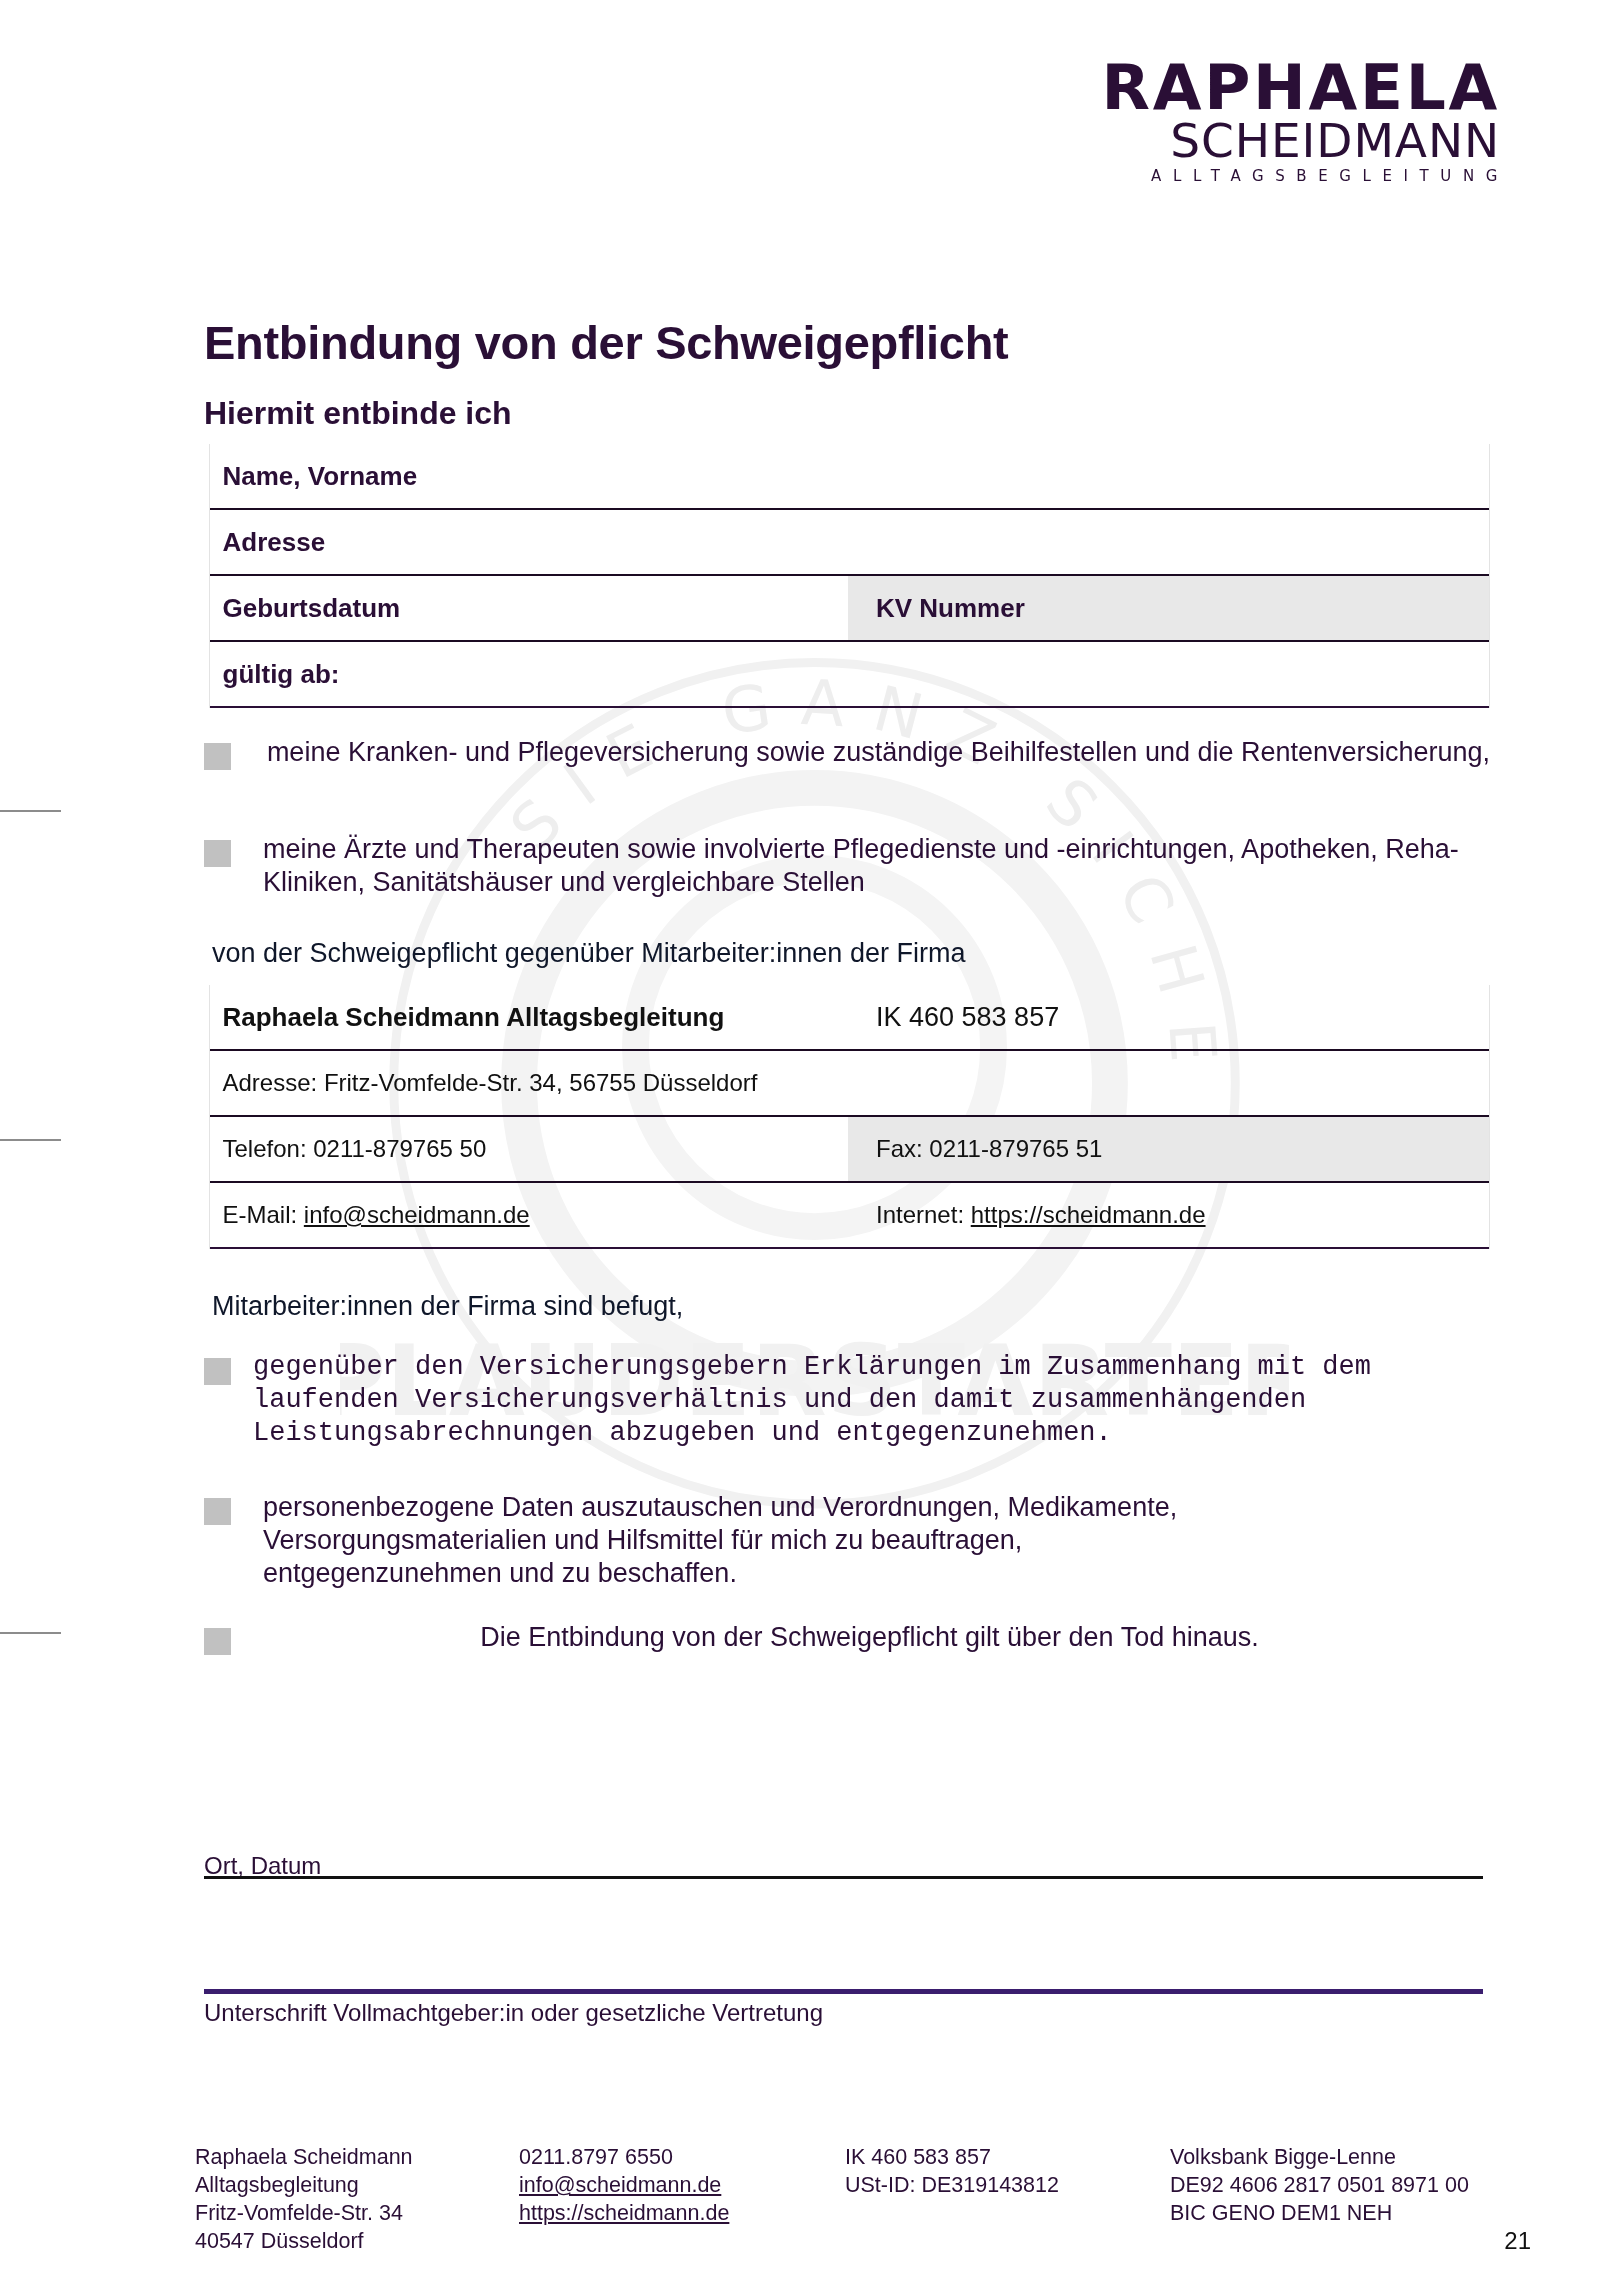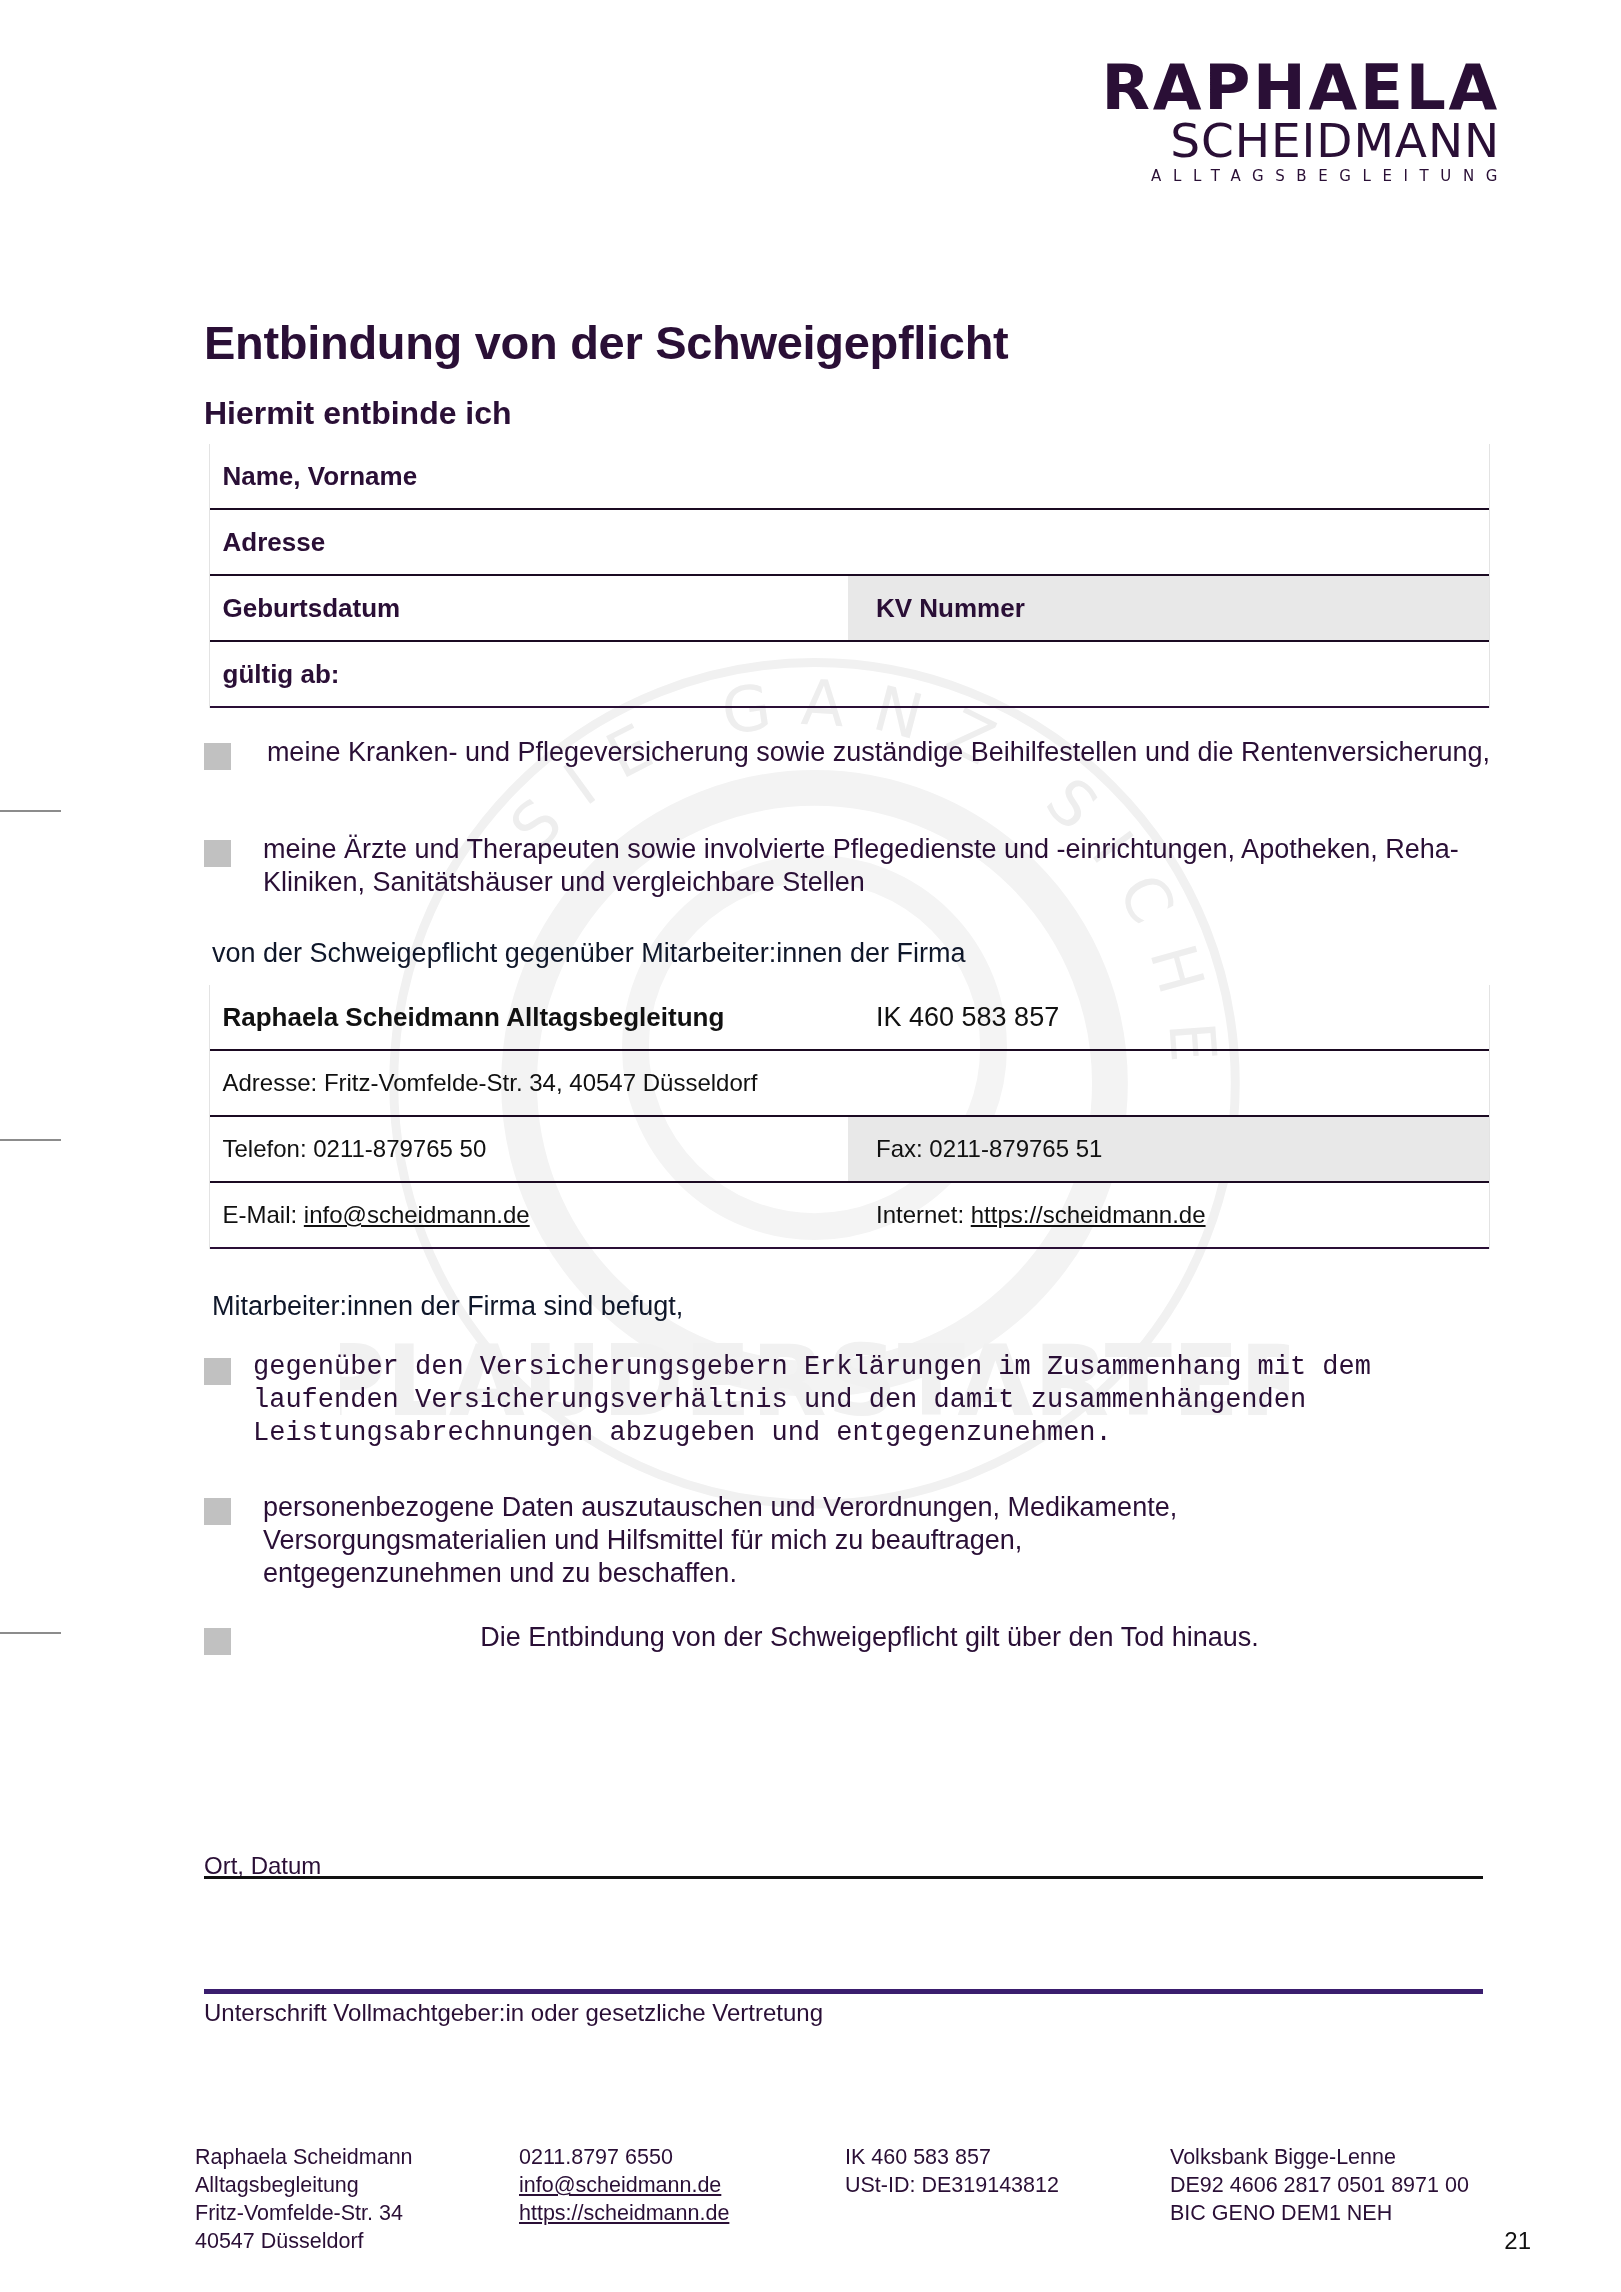--- a/index.html
+++ b/index.html
@@ -117,21 +117,21 @@
 </div>
 
 <div class="plain" style="top:931px;">von der Schweigepflicht gegenüber Mitarbeiter:innen der Firma</div>
 
 <div class="form-table table-b" style="top:985px;">
   <div class="form-row">
     <div class="cell left firm">Raphaela Scheidmann Alltagsbegleitung</div>
     <div class="cell right" style="font-size:27px;">IK 460 583 857</div>
   </div>
   <div class="form-row">
-    <div class="cell full" style="font-size:24px;">Adresse: Fritz-Vomfelde-Str. 34, 40547 Düsseldorf</div>
+    <div class="cell full" style="font-size:24px;">Adresse: Fritz-Vomfelde-Str. 34, 56755 Düsseldorf</div>
   </div>
   <div class="form-row">
     <div class="cell left" style="font-size:24px;">Telefon: 0211-879765 50</div>
     <div class="cell right gray" style="font-size:24px;">Fax: 0211-879765 51</div>
   </div>
   <div class="form-row last-purple">
     <div class="cell left" style="font-size:24px;">
       <span style="white-space:pre;">E-Mail: </span>
         <span class="link">info@scheidmann.de</span>
     </div>

